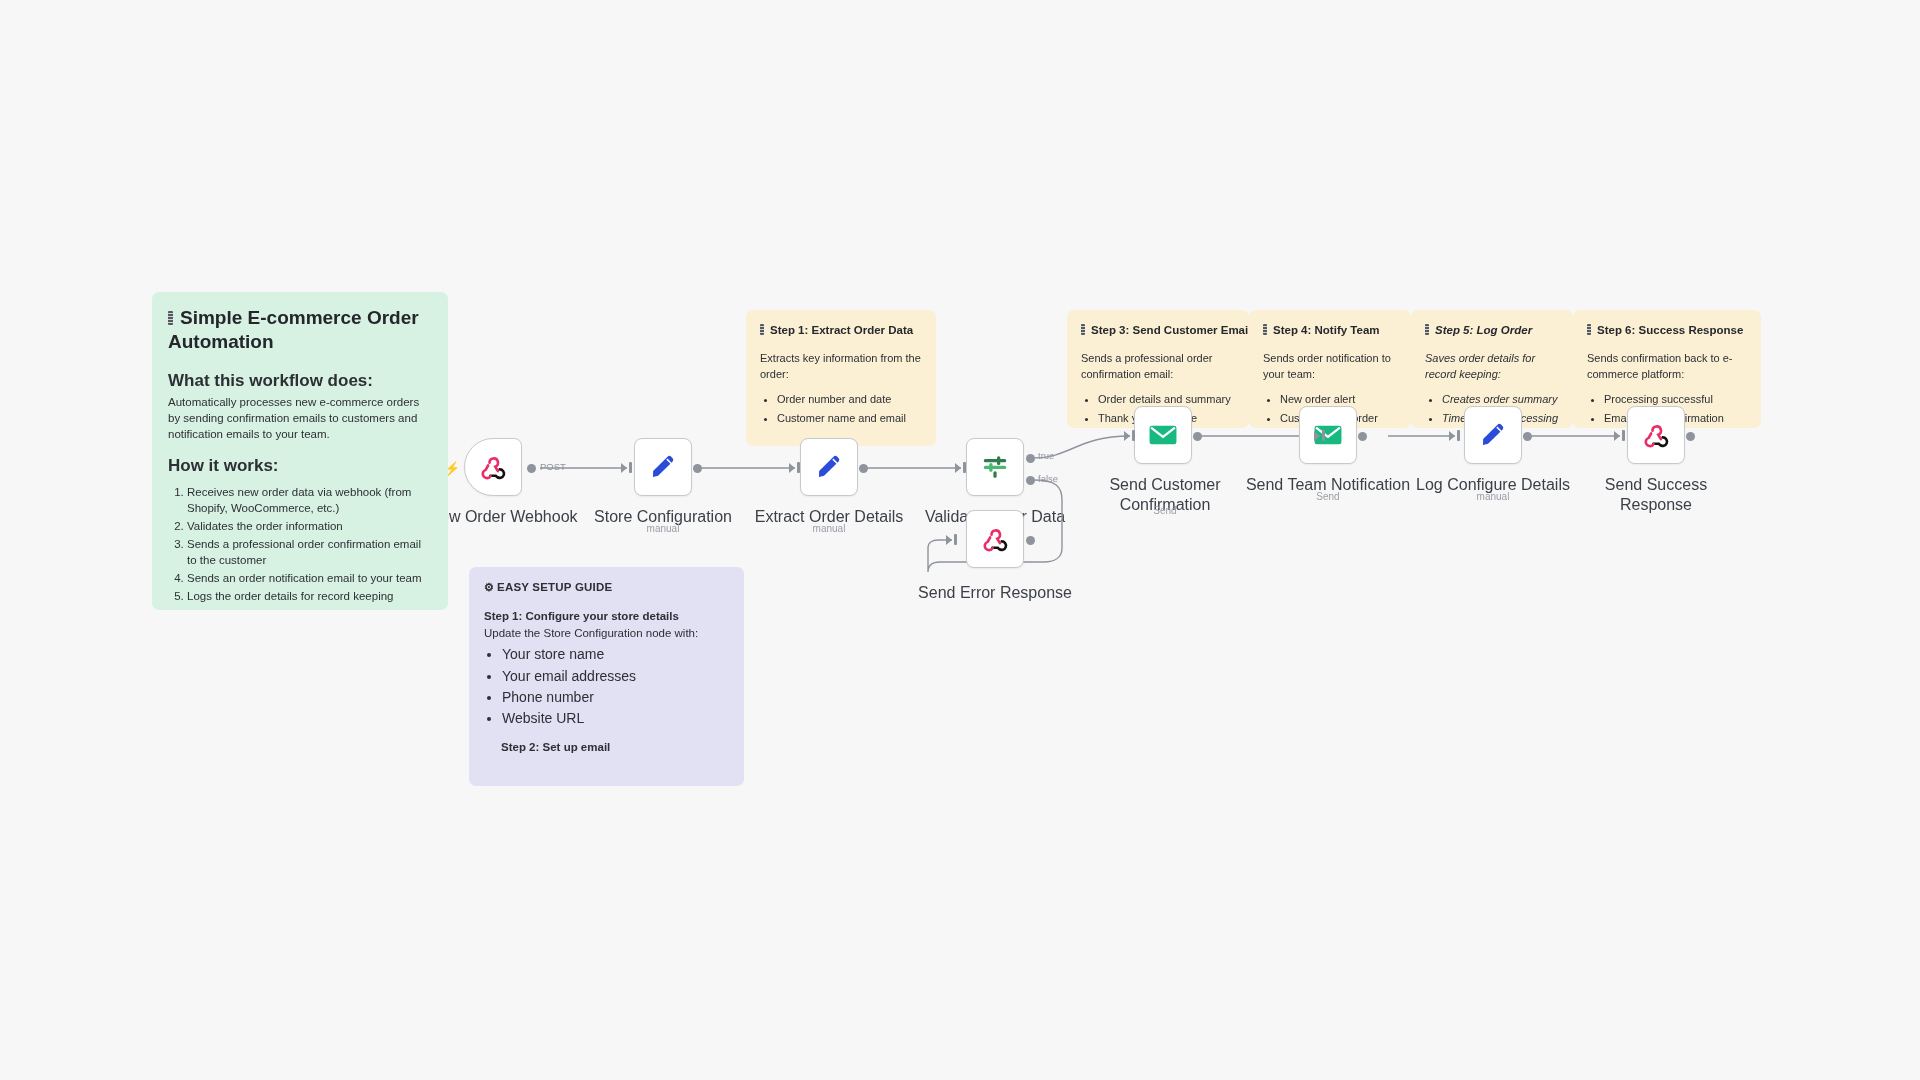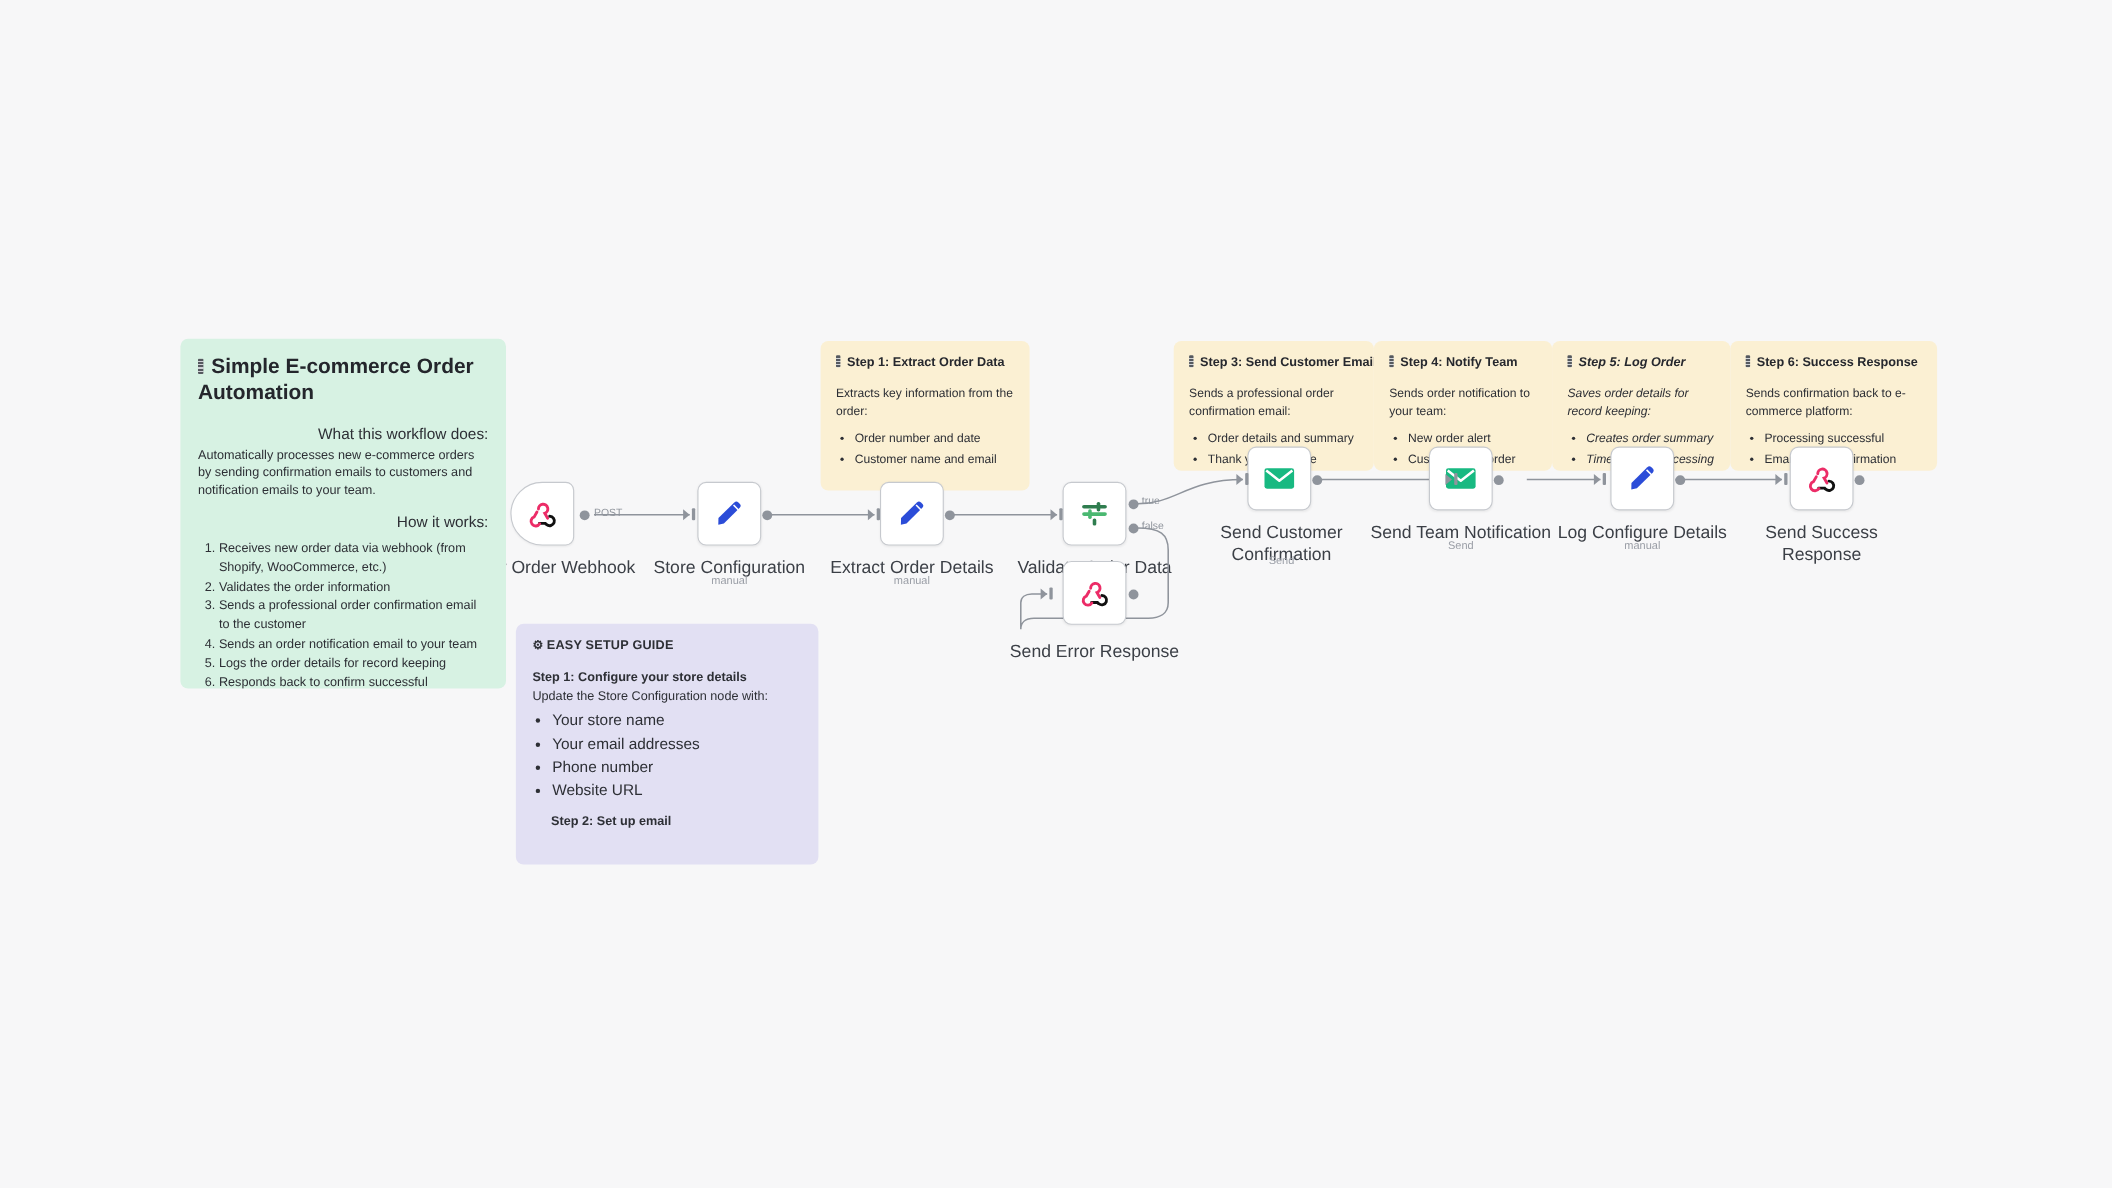--- a/index.html
+++ b/index.html
@@ -36,29 +36,29 @@
   }
   .sticky h1 .tagbar {
     display: inline-block;
     width: 5px; height: 14px;
     background: #55595f;
     margin-right: 7px;
     border-radius: 1px;
     vertical-align: -1px;
     background-image: repeating-linear-gradient(to bottom, #55595f 0 2px, #cfd2d6 2px 3px);
   }
-  .sticky .lbl { font-weight: normal; font-size: 14px; display:block; margin-bottom: 1px; text-align: right;}
+  .sticky .lbl { font-weight: bold; font-size: 17px; display:block; margin-bottom: 1px;}
   .sticky p { margin: 0 0 11px 0; font-size: 11.5px; }
   .sticky ol, .sticky ul { margin: 0 0 11px 0; padding-left: 19px; font-size: 11.5px; }
   .sticky li { margin-bottom: 1.5px; }
 
   .sticky-green {
     background: #d7f2e3;
-    left: 164px; top: 292px;
-    width: 296px; height: 318px; margin-top: 16px;
+    left: 152px; top: 292px;
+    width: 296px; height: 318px;
   }
   .sticky-green h1 { font-size: 19px; }
 
   .sticky-purple {
     background: #e2e0f3;
     left: 469px; top: 567px;
     width: 275px; height: 219px;
     padding: 12px 15px;
   }
   .sticky-purple .guide-title {

